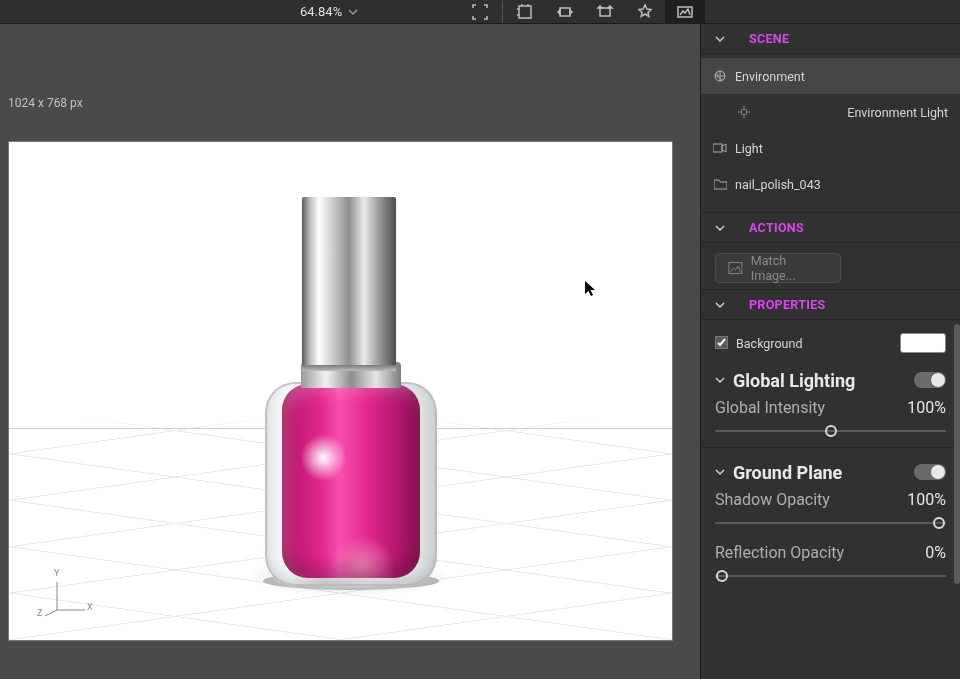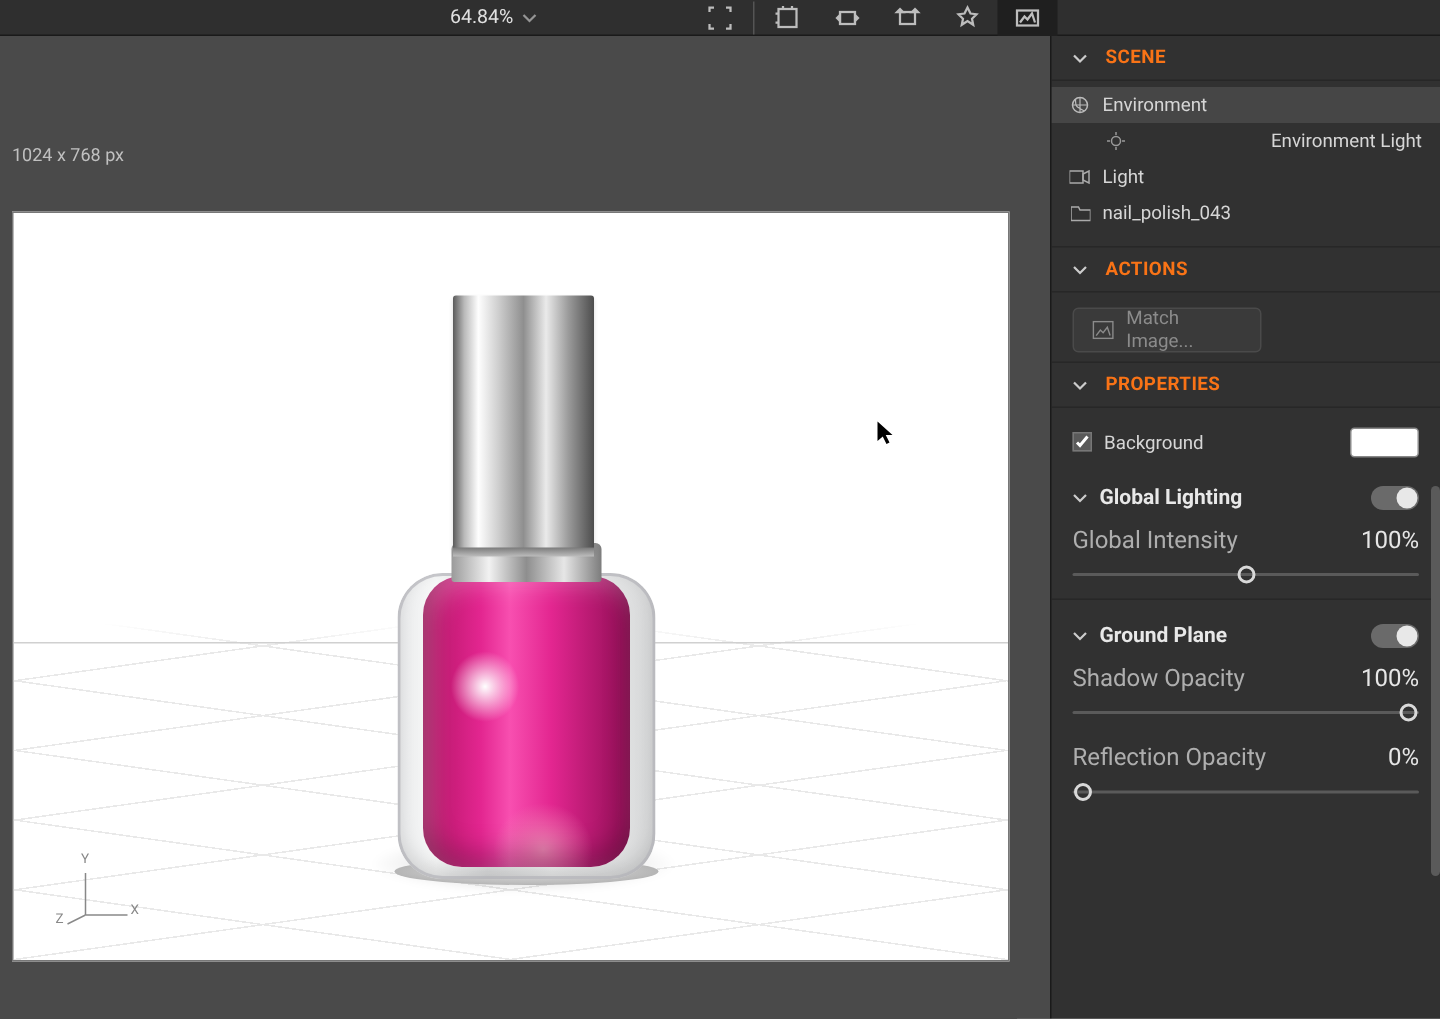--- a/index.html
+++ b/index.html
@@ -44,35 +44,35 @@
   .cap { position:absolute; left:293px; top:55px; width:94px; height:170px; border-radius:2px; background:
      linear-gradient(to right, #5b5b5b 0%, #b9b9b9 8%, #fefefe 18%, #cfcfcf 32%, #8f8f8f 50%, #eaeaea 66%, #9a9a9a 82%, #4d4d4d 100%);
      box-shadow: 0 2px 3px rgba(0,0,0,.15);
   }
   .cap::after{content:""; position:absolute; left:0; right:0; bottom:-4px; height:6px; background:linear-gradient(to bottom,#7a7a7a,#bdbdbd);}
   .cursor { position:absolute; left:575px; top:138px; pointer-events:none;}
   .axis { position:absolute; left:34px; bottom:18px; }
   .axis .lbl { position:absolute; font-size:9px; color:#888;}
 
   .sidepanel { width:260px; background:#313131; border-left:1px solid #1a1a1a; display:flex; flex-direction:column; font-size:12.5px; color:#d6d6d6; overflow:hidden;}
-  .hdr { display:flex; align-items:center; gap:12px; padding:0 14px; height:30px; font-weight:700; color:#f97316; letter-spacing:.3px; border-bottom:1px solid #272727;}
+  .hdr { display:flex; align-items:center; gap:24px; padding:0 14px; height:30px; font-weight:700; color:#d946ef; letter-spacing:.3px; border-bottom:1px solid #272727;}
   .chev-ic { width:10px; height:10px; flex-shrink:0;}
   .tree { padding:4px 0 10px 0;}
-  .tree .row { display:flex; align-items:center; gap:8px; height:24px; padding:0 12px;}
+  .tree .row { display:flex; align-items:center; gap:8px; height:36px; padding:0 12px;}
   .tree .row.sel { background:#464646;}
   .tree .row .ic { width:14px; display:flex; justify-content:center; color:#aaa;}
   .tree .row.child { padding-left:36px;justify-content:space-between;}
   .section { border-top:1px solid #272727;}
   .section-body { padding:10px 14px 6px 14px; display:flex; flex-direction:column; gap:10px;}
   .btn-match { display:flex; align-items:center; gap:8px; background:#3a3a3a; color:#8b8b8b; border:1px solid #4a4a4a; border-radius:4px; height:30px; padding:0 12px; width:126px;}
   .prop-row { display:flex; align-items:center; justify-content:space-between; height:26px;}
   .checkbox { width:13px; height:13px; background:#5a5a5a; border:1px solid #777; display:inline-flex; align-items:center; justify-content:center; margin-right:8px;}
   .checkbox svg{stroke:#fff; stroke-width:2;}
   .swatch { width:46px; height:20px; border-radius:3px; background:#fff; border:1px solid #888;}
-  .sub-hdr { display:flex; align-items:center; justify-content:space-between; padding:0 14px; height:36px; font-weight:700; font-size:14px; color:#e8e8e8;}
+  .sub-hdr { display:flex; align-items:center; justify-content:space-between; padding:0 14px; height:36px; font-weight:700; font-size:18px; color:#e8e8e8;}
   .sub-hdr .left{display:flex; align-items:center; gap:8px;}
   .toggle { position:relative; width:32px; height:16px; border-radius:10px; background:#5f5f5f;}
   .toggle .knob{position:absolute; top:1px; width:14px; height:14px; border-radius:50%; background:#e8e8e8;}
   .toggle.on .knob{ right:1px;}
   .toggle.on{ background:#6a6a6a;}
   .slider-group{padding:0 14px 2px 14px;}
   .slider-lbl{display:flex; justify-content:space-between; font-size:16px; color:#aeaeae; margin-bottom:6px;}
   .slider{position:relative; height:16px;}
   .slider .track{position:absolute; left:0; right:0; top:7px; height:2px; background:#5a5a5a; border-radius:1px;}
   .slider .thumb{position:absolute; top:2px; width:12px; height:12px; border-radius:50%; border:2px solid #d9d9d9; background:transparent;}

